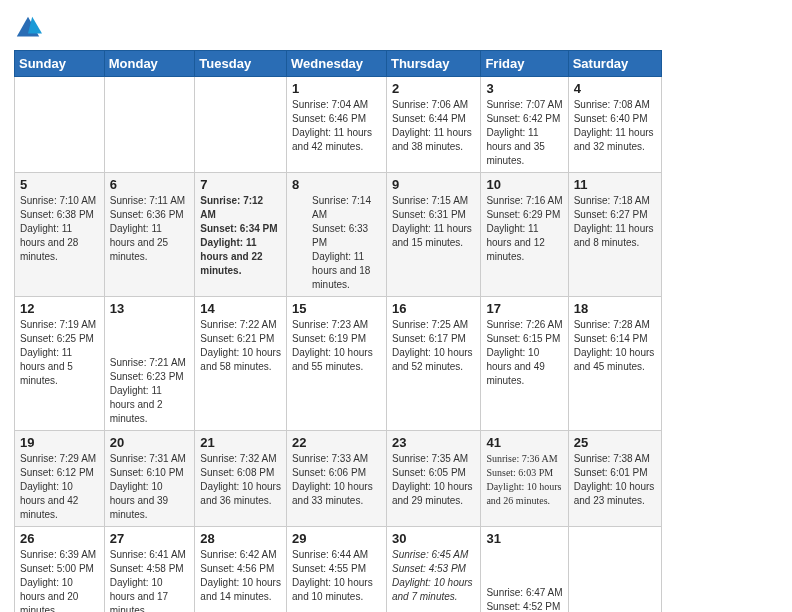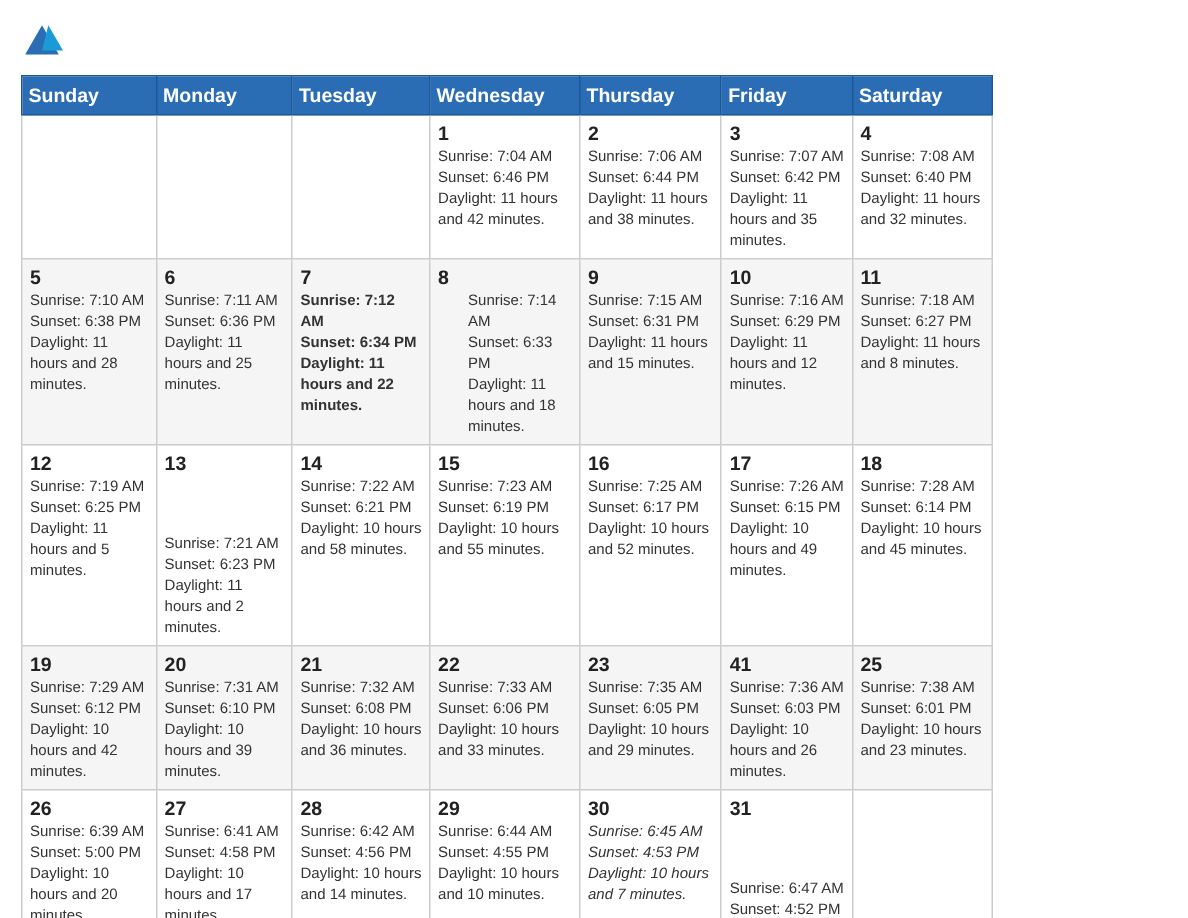--- a/index.html
+++ b/index.html
@@ -281,21 +281,21 @@
 Daylight: 10 hours and 33 minutes.</div>
           </td>
           <td>
             <span class="day-number">23</span>
             <div class="day-info" style="white-space: pre-line;">Sunrise: 7:35 AM
 Sunset: 6:05 PM
 Daylight: 10 hours and 29 minutes.</div>
           </td>
           <td>
             <span class="day-number">41</span>
-            <div class="day-info" style="white-space: pre-line;">Sunrise: 7:36 AM
+            <div class="day-info" style="white-space: pre-line; font-family: Liberation Serif, serif;">Sunrise: 7:36 AM
 Sunset: 6:03 PM
 Daylight: 10 hours and 26 minutes.</div>
           </td>
           <td>
             <span class="day-number">25</span>
             <div class="day-info" style="white-space: pre-line;">Sunrise: 7:38 AM
 Sunset: 6:01 PM
 Daylight: 10 hours and 23 minutes.</div>
           </td>
         </tr>

